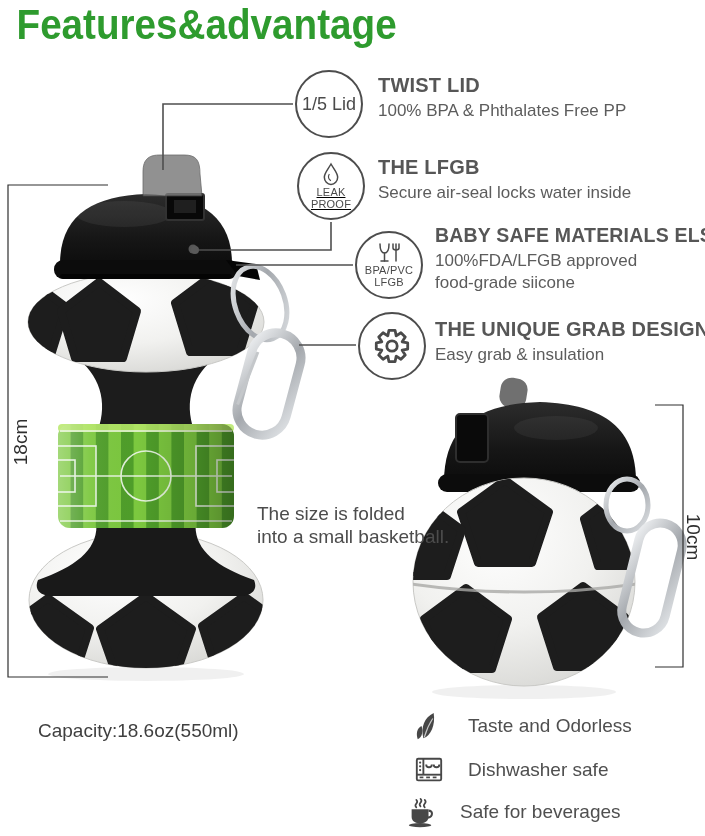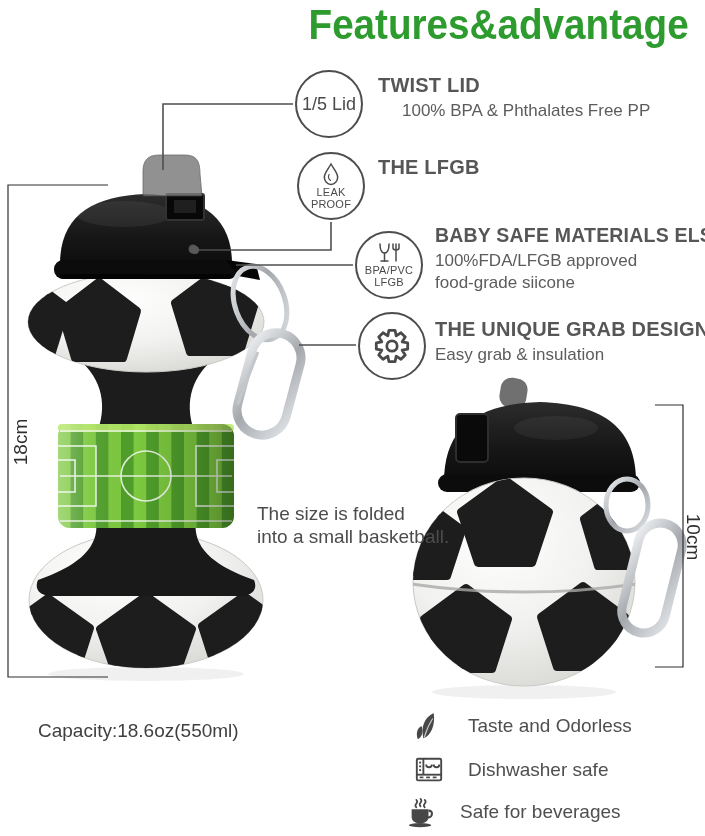--- a/index.html
+++ b/index.html
@@ -3,21 +3,21 @@
 <meta charset="utf-8">
 <style>
   html,body{margin:0;padding:0;background:#ffffff;}
   .stage{
     position:relative;width:705px;height:836px;margin:0 auto;
     background:#ffffff;overflow:hidden;
     font-family:"Liberation Sans",sans-serif;
   }
   .abs{position:absolute;}
   .title{
-    left:0;top:1px;width:705px;text-align:right;
+    left:0;top:1px;width:705px;text-align:left;
     font-size:42px;font-weight:bold;color:#2e9b2e;
     letter-spacing:0px;
   }
   .title span{display:inline-block;transform:scaleX(.92);}
   .art{left:0;top:0;width:705px;height:836px;}
   
   .badge{
     width:68px;height:68px;border:2.5px solid #4d4d4d;border-radius:50%;
     background:#fff;display:flex;flex-direction:column;align-items:center;justify-content:center;
     box-sizing:border-box;text-align:center;
@@ -178,33 +178,34 @@
     </g>
   </svg>
 
   <div class="abs title"><span>Features&amp;advantage</span></div>
 
   <div class="abs badge" style="left:295px;top:70px;">
     <span class="big">1/5 Lid</span>
   </div>
   <div class="abs" style="left:378px;top:74px;">
     <div class="co-head">TWIST LID</div>
-    <div class="co-sub" style="margin-top:4px;margin-left:24px;">100% BPA &amp; Phthalates Free PP</div>
-  </div>
-
-  <div class="abs badge" style="left:297px;top:152px;">
+    <div class="co-sub" style="margin-top:4px;">100% BPA &amp; Phthalates Free PP</div>
+  </div>
+
+  <div class="abs badge" style="left:297px;top:152px;text-decoration:underline;">
     <svg width="20" height="24" viewBox="0 0 24 28">
       <path d="M12,2 C8,9 4,13 4,18 a8,8.5 0 0 0 16,0 C20,13 16,9 12,2 Z" stroke="#4a4a4a" stroke-width="1.8" fill="none"></path>
       <path d="M12,22 c-3,-1 -4,-5 -2,-8" stroke="#4a4a4a" stroke-width="1.4" fill="none"></path>
     </svg>
     <span class="sm">LEAK</span>
     <span class="sm">PROOF</span>
   </div>
   <div class="abs" style="left:378px;top:156px;">
     <div class="co-head">THE LFGB</div>
+    <div class="co-sub" style="margin-top:4px;">Secure air-seal locks water inside</div>
   </div>
 
   <div class="abs badge" style="left:355px;top:231px;">
     <svg width="26" height="21" viewBox="0 0 26 21">
       <g stroke="#4a4a4a" stroke-width="1.5" fill="none" stroke-linecap="round">
         <path d="M4,1 C4,7 6,10 8.5,10 C11,10 13,7 13,1"></path>
         <line x1="8.5" y1="10" x2="8.5" y2="18"></line>
         <line x1="5" y1="18" x2="12" y2="18"></line>
         <line x1="20" y1="1" x2="20" y2="18"></line>
         <path d="M17,1 L17,5 C17,7.5 23,7.5 23,5 L23,1"></path>

